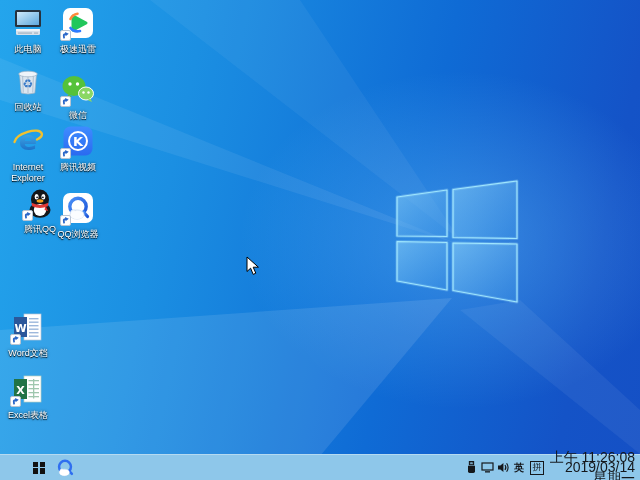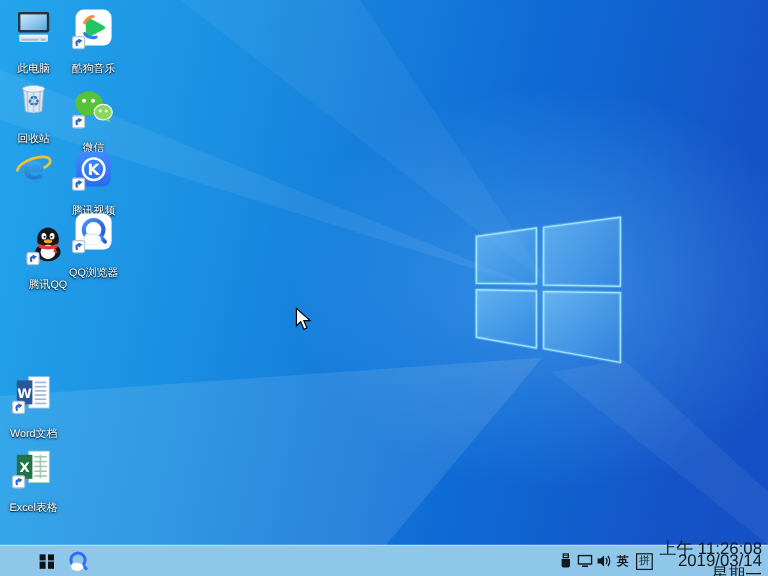--- a/index.html
+++ b/index.html
@@ -13,21 +13,21 @@
   .ray { position:absolute; left:0; top:0; width:640px; height:480px; pointer-events:none; }
   .ray1 { background:rgba(255,255,255,.07); clip-path:polygon(458px 244px, 0 58px, 0 100px); }
   .ray2 { background:rgba(255,255,255,.10); clip-path:polygon(452px 298px, 0 330px, 0 480px, 300px 480px); }
   .ray3 { background:rgba(255,255,255,.05); clip-path:polygon(460px 240px, 150px 0, 300px 0); }
   .ray4 { background:rgba(255,255,255,.06); clip-path:polygon(520px 300px, 640px 410px, 640px 454px, 460px 310px); }
 
   #win-logo { position:absolute; left:390px; top:175px; }
 
   .dicon { position:absolute; width:56px; display:flex; flex-direction:column; align-items:center; cursor:default; }
   .dicon .art { position:relative; width:34px; height:34px; display:flex; align-items:center; justify-content:center; }
-  .dicon .lbl { margin-top:12px; font-size:9px; line-height:11px; color:#fff; text-align:center;
+  .dicon .lbl { margin-top:4px; font-size:9px; line-height:11px; color:#fff; text-align:center;
     text-shadow:0 1px 1px rgba(0,0,0,.95), 0 0 3px rgba(0,0,0,.7); max-width:58px; }
   .sc-arrow { position:absolute; left:-1px; bottom:-1px; width:11px; height:11px; background:#fff;
     border:1px solid #b8c4d2; border-radius:2px; display:flex; align-items:center; justify-content:center; }
 
   #taskbar { position:absolute; left:0; bottom:0; width:640px; height:26px; background:#8ec7ea;
     border-top:1px solid rgba(255,255,255,.35); display:flex; align-items:center; padding-left:27px; }
   #start-btn { width:24px; height:26px; display:flex; align-items:center; justify-content:center; }
   .winlogo-sm { width:12px; height:12px; display:grid; grid-template-columns:1fr 1fr; grid-template-rows:1fr 1fr; gap:1.4px; }
   .winlogo-sm span { background:#111; }
   #task-qq { width:28px; height:26px; display:flex; align-items:center; justify-content:center; }
@@ -97,21 +97,21 @@
         <path d="M11 9 L24 16 L11 23 Z" fill="#21c75c" stroke="#21c75c" stroke-width="3" stroke-linejoin="round"></path>
         <path d="M8.5 12 Q10.5 7.5 15.5 6.8" stroke="#ff8a3c" stroke-width="2.6" fill="none" stroke-linecap="round"></path>
         <path d="M8.5 21 Q12 25.5 18 24" stroke="#2e7bff" stroke-width="2.6" fill="none" stroke-linecap="round"></path>
       </svg>
       <span class="sc-arrow">
         <svg width="7" height="7" viewBox="0 0 8 8">
             <path d="M1 7 L1 4 Q1 1.5 4 1.5 L4 0 L8 2.5 L4 5 L4 3.5 Q3 3.5 3 4.5 L3 7 Z" fill="#2a66c8" transform="rotate(-8 4 4)"></path>
           </svg>
       </span>
     </div>
-    <div class="lbl">酷狗音乐</div>
+    <div class="lbl">极速迅雷</div>
   </div>
 
   <div class="dicon" style="left:0;top:64px">
     <div class="art">
       <svg width="32" height="32" viewBox="0 0 32 32">
         <path d="M7.5 9 L24.5 9 L22.8 28 Q16 30.2 9.2 28 Z" fill="#dbe6f0" stroke="#9db1c3" stroke-width=".7"></path>
         <path d="M10.5 10 L11.3 27.5 M16 10 L16 28.3 M21.5 10 L20.7 27.5" stroke="#b6c6d6" stroke-width="1.2" fill="none"></path>
         <ellipse cx="16" cy="9" rx="9.3" ry="2.8" fill="#eef4fa" stroke="#9db1c3" stroke-width=".7"></ellipse>
         <text x="16" y="23" font-size="12" text-anchor="middle" fill="#3a7bc8" font-family="DejaVu Sans">♻</text>
       </svg>
@@ -146,20 +146,21 @@
         <defs>
             <linearGradient id="ieg" x1="0" y1="0" x2="0" y2="1">
           <stop offset="0" stop-color="#53c4f5"></stop>
               <stop offset="1" stop-color="#1161c0"></stop>
             </linearGradient>
           </defs>
         <text x="16" y="24.5" font-size="27" font-weight="bold" text-anchor="middle" fill="url(#ieg)" font-family="DejaVu Sans">e</text>
         <path d="M2.5 17 C4 8.5 27 1.5 29.8 8.5 C30.5 11 28 13 25 14.5" stroke="#f2c12e" stroke-width="2.3" fill="none" stroke-linecap="round"></path>
       </svg>
     </div>
+    <div class="lbl">Internet Explorer</div>
   </div>
 
   <div class="dicon" style="left:50px;top:124px">
     <div class="art">
       <svg width="32" height="32" viewBox="0 0 32 32">
         <defs>
             <linearGradient id="kg" x1="0" y1="0" x2="0" y2="1">
           <stop offset="0" stop-color="#3f8cff"></stop>
               <stop offset="1" stop-color="#2a6af0"></stop>
             </linearGradient>
@@ -193,21 +194,21 @@
       </svg>
       <span class="sc-arrow">
         <svg width="7" height="7" viewBox="0 0 8 8">
             <path d="M1 7 L1 4 Q1 1.5 4 1.5 L4 0 L8 2.5 L4 5 L4 3.5 Q3 3.5 3 4.5 L3 7 Z" fill="#2a66c8" transform="rotate(-8 4 4)"></path>
           </svg>
       </span>
     </div>
     <div class="lbl">腾讯QQ</div>
   </div>
 
-  <div class="dicon" style="left:50px;top:176px">
+  <div class="dicon" style="left:50px;top:191px">
     <div class="art">
       <svg width="32" height="32" viewBox="0 0 32 32">
         <defs>
             <linearGradient id="qbg" x1="0" y1="0" x2="1" y2="1">
           <stop offset="0" stop-color="#4a90f7"></stop>
               <stop offset="1" stop-color="#1d55d8"></stop>
             </linearGradient>
           </defs>
         <rect x="1" y="1" width="30" height="30" rx="7" fill="#fff"></rect>
         <circle cx="16" cy="14.5" r="8.2" fill="none" stroke="url(#qbg)" stroke-width="3.4"></circle>

